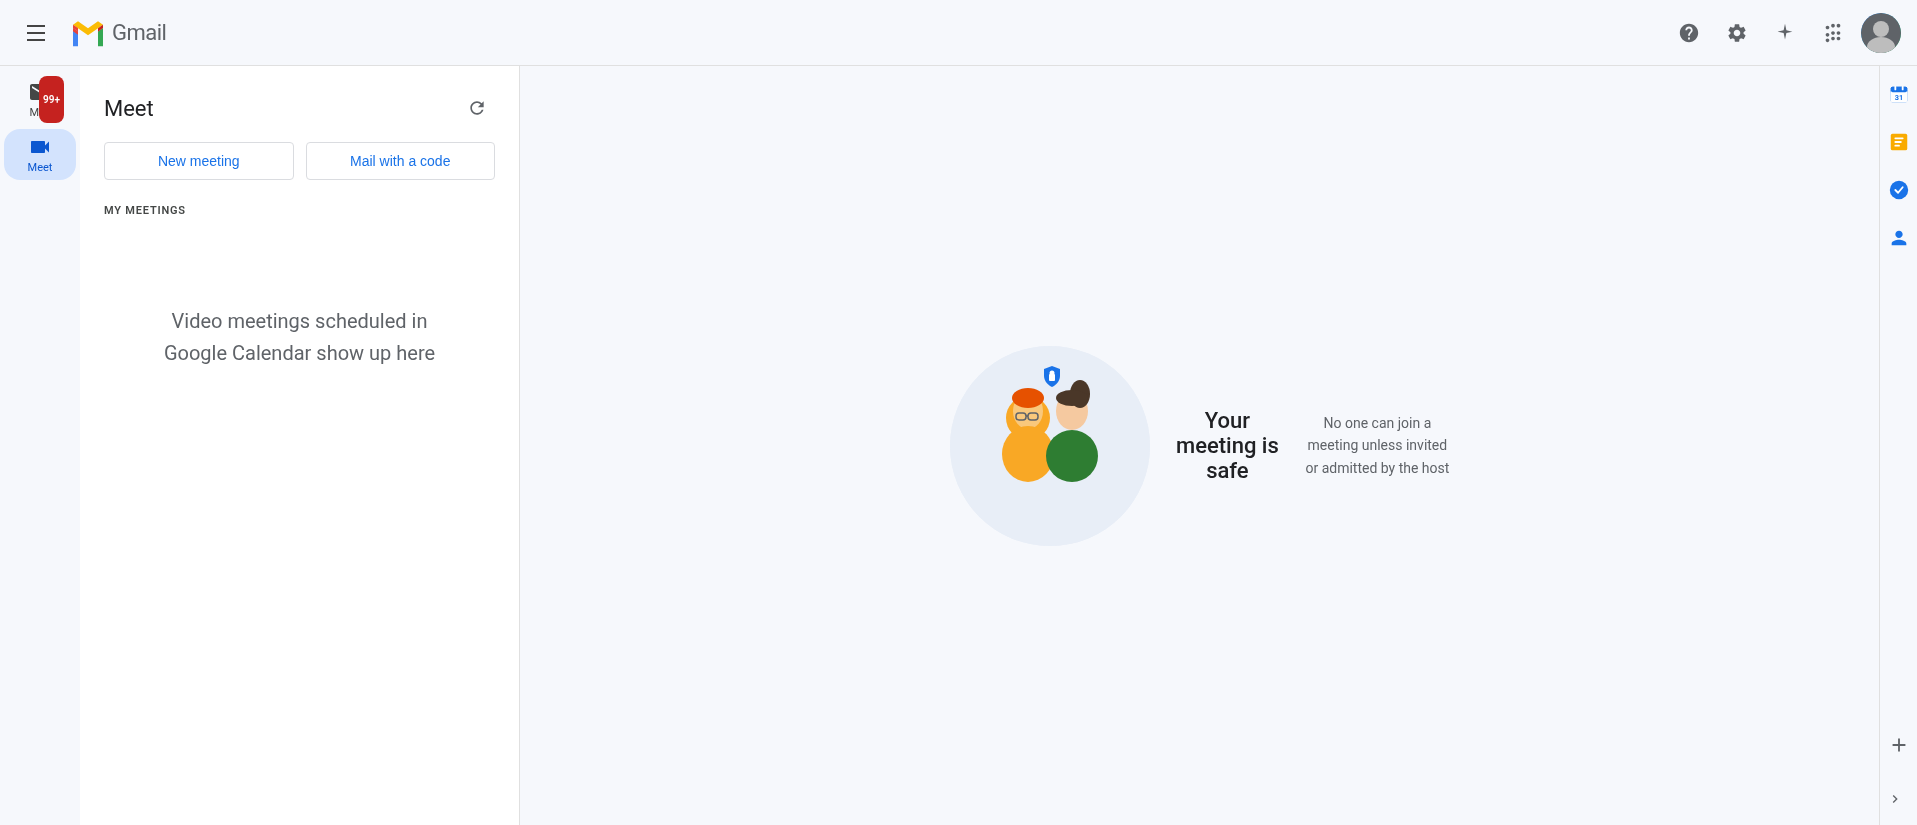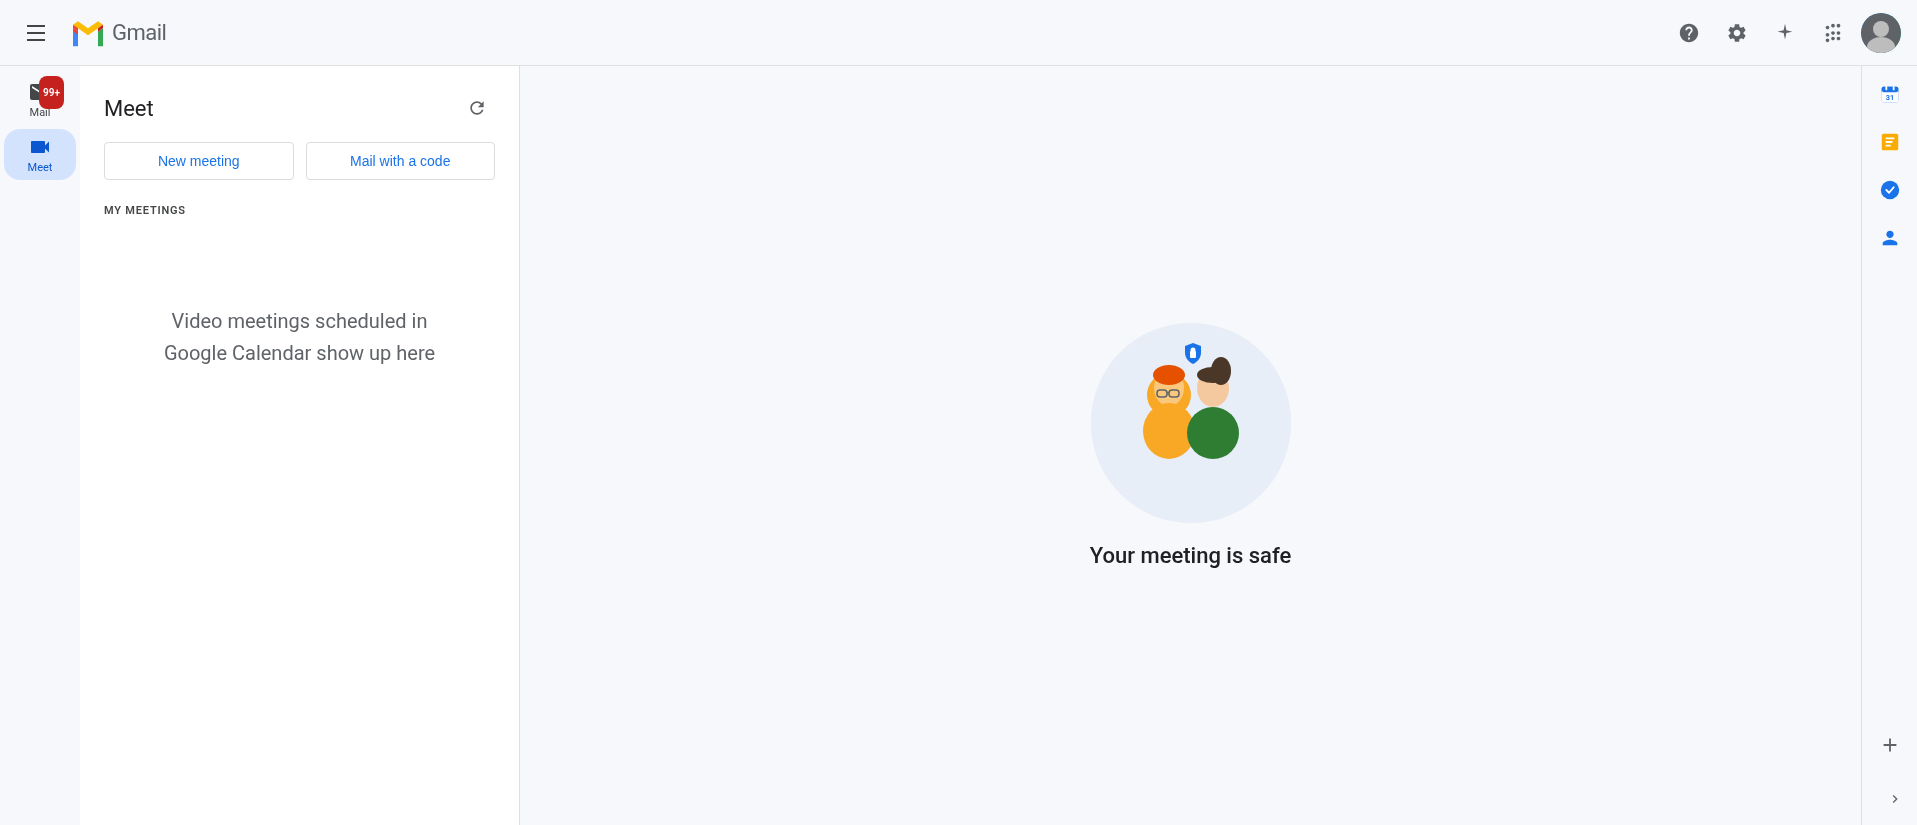--- a/index.html
+++ b/index.html
@@ -93,21 +93,21 @@
       width: 40px; height: 24px; display: flex; align-items: center; justify-content: center;
       border-radius: 12px; position: relative;
     }
     .sidebar-item .label {
       font-size: 11px; color: #444746; margin-top: 2px; text-align: center;
     }
     .sidebar-item.active .label { color: #0b57d0; }
     .badge {
       position: absolute; top: -4px; right: -4px;
       background: #c5221f; color: white; font-size: 10px;
-      border-radius: 8px; padding: 11px 4px; font-weight: 600; min-width: 18px;
+      border-radius: 8px; padding: 18px 4px; font-weight: 600; min-width: 18px;
       text-align: center;
     }
 
     
     .meet-panel {
       width: 440px;
       background: white;
       border-right: 1px solid #e0e0e0;
       flex-shrink: 0;
       padding: 0;
@@ -146,39 +146,39 @@
     
     .main-content {
       flex: 1;
       background: #f6f8fc;
       display: flex;
       align-items: center;
       justify-content: center;
       flex-direction: column;
     }
     .safe-card {
-      display: flex; flex-direction: column; align-items: center;
+      display: flex; flex-direction: row; align-items: center;
       gap: 20px; max-width: 500px; text-align: center;
     }
     .safe-illustration {
       width: 200px; height: 200px; border-radius: 50%;
       background: #e8eef7;
       display: flex; align-items: center; justify-content: center;
       position: relative; overflow: visible;
     }
     .safe-heading {
       font-size: 22px; font-weight: 500; color: #202124;
     }
     .safe-desc {
       font-size: 14px; color: #5f6368; line-height: 1.6; max-width: 360px;
     }
 
     
     .right-panel {
-      width: 56px;
+      width: 38px;
       background: #f6f8fc;
       display: flex;
       flex-direction: column;
       align-items: center;
       padding-top: 8px;
       gap: 8px;
       flex-shrink: 0;
       border-left: 1px solid #e0e0e0;
       position: relative;
     }
@@ -329,20 +329,21 @@
           <ellipse cx="122" cy="110" rx="26" ry="26" fill="#2e7d32"></ellipse>
 
           <g transform="translate(92, 18)">
             <path d="M10 2 L18 5 L18 12 C18 17 14 21 10 23 C6 21 2 17 2 12 L2 5 Z" fill="#1a73e8"></path>
             <rect x="7" y="10" width="6" height="7" rx="1" fill="white"></rect>
             <circle cx="10" cy="9" r="2.5" fill="white"></circle>
           </g>
         </svg>
       </div>
       <h2 class="safe-heading">Your meeting is safe</h2>
+      <p class="safe-desc">No one can join a meeting unless invited<br>or admitted by the host</p>
     </div>
   </div>
 
   <div class="right-panel">
 
     <div class="right-icon">
       <svg width="22" height="22" viewBox="0 0 24 24">
         <rect x="3" y="4" width="18" height="17" rx="2" fill="#1a73e8"></rect>
         <rect x="3" y="8" width="18" height="2" fill="#1a73e8"></rect>
         <path d="M3 8h18v11a2 2 0 01-2 2H5a2 2 0 01-2-2V8z" fill="white"></path>

